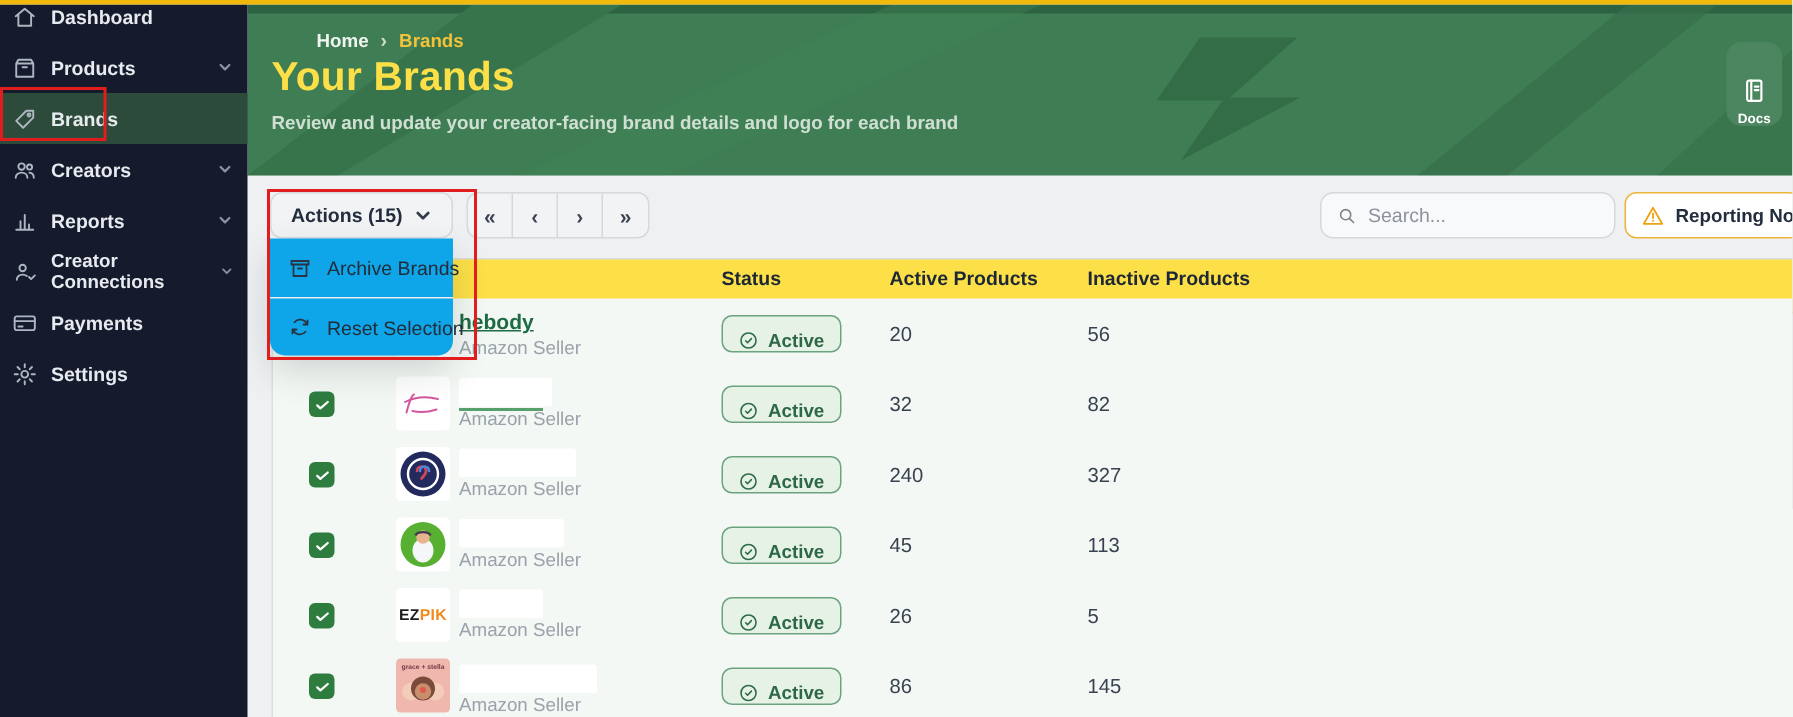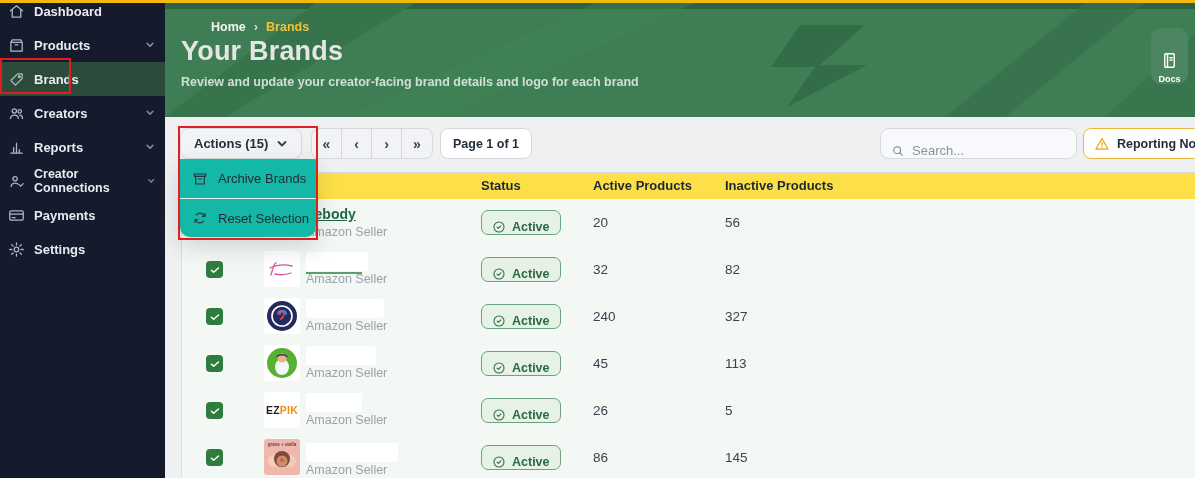--- a/index.html
+++ b/index.html
@@ -24,50 +24,50 @@
   .annot-sidebar { left:0; top:58px; width:71px; height:36px; z-index:35; }
 
   
   .appheader { position:absolute; left:165px; top:3px; width:1030px; height:114px;
                background:#3F7E54; z-index:10; overflow:hidden; }
   .appheader svg.bg { position:absolute; inset:0; }
   .breadcrumb { position:absolute; left:16px; top:16px; display:flex; gap:8px; align-items:center;
                 font-size:12.5px; font-weight:bold; color:#f0f5f0;margin-left:30px; }
   .breadcrumb .sep { color:#cfdccf; font-size:13px; }
   .breadcrumb .current { color:#F2C23A; }
-  .page-title { position:absolute; left:16px; top:33px; font-size:27px; font-weight:bold; color:#e5e5e5; letter-spacing:.2px; }
+  .page-title { position:absolute; left:16px; top:33px; font-size:27px; font-weight:bold; color:#fde047; letter-spacing:.2px; }
   .page-sub { position:absolute; left:16px; top:72px; font-size:12.5px; font-weight:bold; color:#cfe0d3; }
   .docs-btn { position:absolute; right:7px; top:25px; width:37px; height:56px; border-radius:10px;
               background:#4C8660; display:flex; flex-direction:column; align-items:center;
               justify-content:flex-end; gap:4px; color:#fff; cursor:pointer; }
   .docs-btn .dicon { width:19px; height:19px; }
   .docs-btn .dlabel { font-size:9px; font-weight:bold; }
 
   
   .btn { position:absolute; top:128px; height:31px; display:flex; align-items:center;
          border:1px solid #d6d8db; background:#f2f3f5; border-radius:8px;
          font-size:13px; font-weight:bold; color:#232d3d; cursor:pointer; }
   .actions-btn { left:180px; padding:0 13px; gap:8px; }
   .actions-btn .chev { width:12px; height:12px; color:#333c4a; }
   .pag-group { left:311px; padding:0; overflow:hidden; }
   .pag-btn { width:30px; height:100%; display:flex; align-items:center; justify-content:center;
              font-size:14px; color:#3c4553; border-right:1px solid #d6d8db; cursor:pointer; }
   .pag-btn:last-child { border-right:none; }
   .page-box { left:440px; padding:0 12px; background:#fff; font-size:12.5px; cursor:default; }
-  .search-box { left:880px; width:197px; background:#f8f9fa; border-radius:9px; padding:0 10px; gap:7px;align-items:flex-end; }
+  .search-box { left:880px; width:197px; background:#f8f9fa; border-radius:9px; padding:0 10px; gap:7px; }
   .search-box .sicon { width:14px; height:14px; color:#7c838d; flex:0 0 auto; }
   .search-box input { border:none; outline:none; background:transparent; width:100%;
                       font-family:"Liberation Sans", sans-serif; font-size:13px; color:#2b3444; }
   .search-box input::placeholder { color:#8b929c; }
   .notice-btn { left:1083px; width:118px; background:#fff; border:1.5px solid #EDB43A;
                 padding:0 10px; gap:7px; font-size:12.5px; white-space:nowrap; }
   .notice-btn .wicon { width:16px; height:16px; color:#EDA211; flex:0 0 auto; }
 
   
-  .menu { position:absolute; left:180px; top:159px; width:136px; background:#14b8a6;
+  .menu { position:absolute; left:180px; top:159px; width:122px; background:#0ea5e9;
           border-radius:0 0 10px 10px; box-shadow:0 10px 24px rgba(20,30,40,.16); z-index:20; }
   .menu-item { height:39px; display:flex; align-items:center; gap:10px; padding-left:12px;
                font-size:13px; font-weight:500; color:#222c39; cursor:pointer; white-space:nowrap; }
   .menu-item + .menu-item { border-top:1px solid #ebedef; }
   .menu-item .micon { width:16px; height:16px; color:#2a3342; flex:0 0 auto; }
   .annot-toolbar { left:178px; top:126px; width:140px; height:114px; z-index:25; }
 
   
   .table { position:absolute; left:181px; top:172px; right:0; bottom:0; border-left:1px solid #dcdee1; }
   .thead { position:relative; height:37px; background:#fde047;
@@ -214,21 +214,20 @@
       </svg>
   </div>
 
   <div class="btn pag-group">
     <span class="pag-btn">«</span>
     <span class="pag-btn">‹</span>
     <span class="pag-btn">›</span>
     <span class="pag-btn">»</span>
   </div>
 
-  <div class="btn page-box">Page 1 of 1</div>
 
   <div class="btn search-box">
     <svg class="sicon" viewBox="0 0 24 24">
         <circle class="ic" cx="10.5" cy="10.5" r="5.8"></circle>
         <path class="ic" d="M15 15l4.5 4.5"></path>
       </svg>
     <input type="text" placeholder="Search..." style="">
   </div>
 
   <div class="btn notice-btn">

